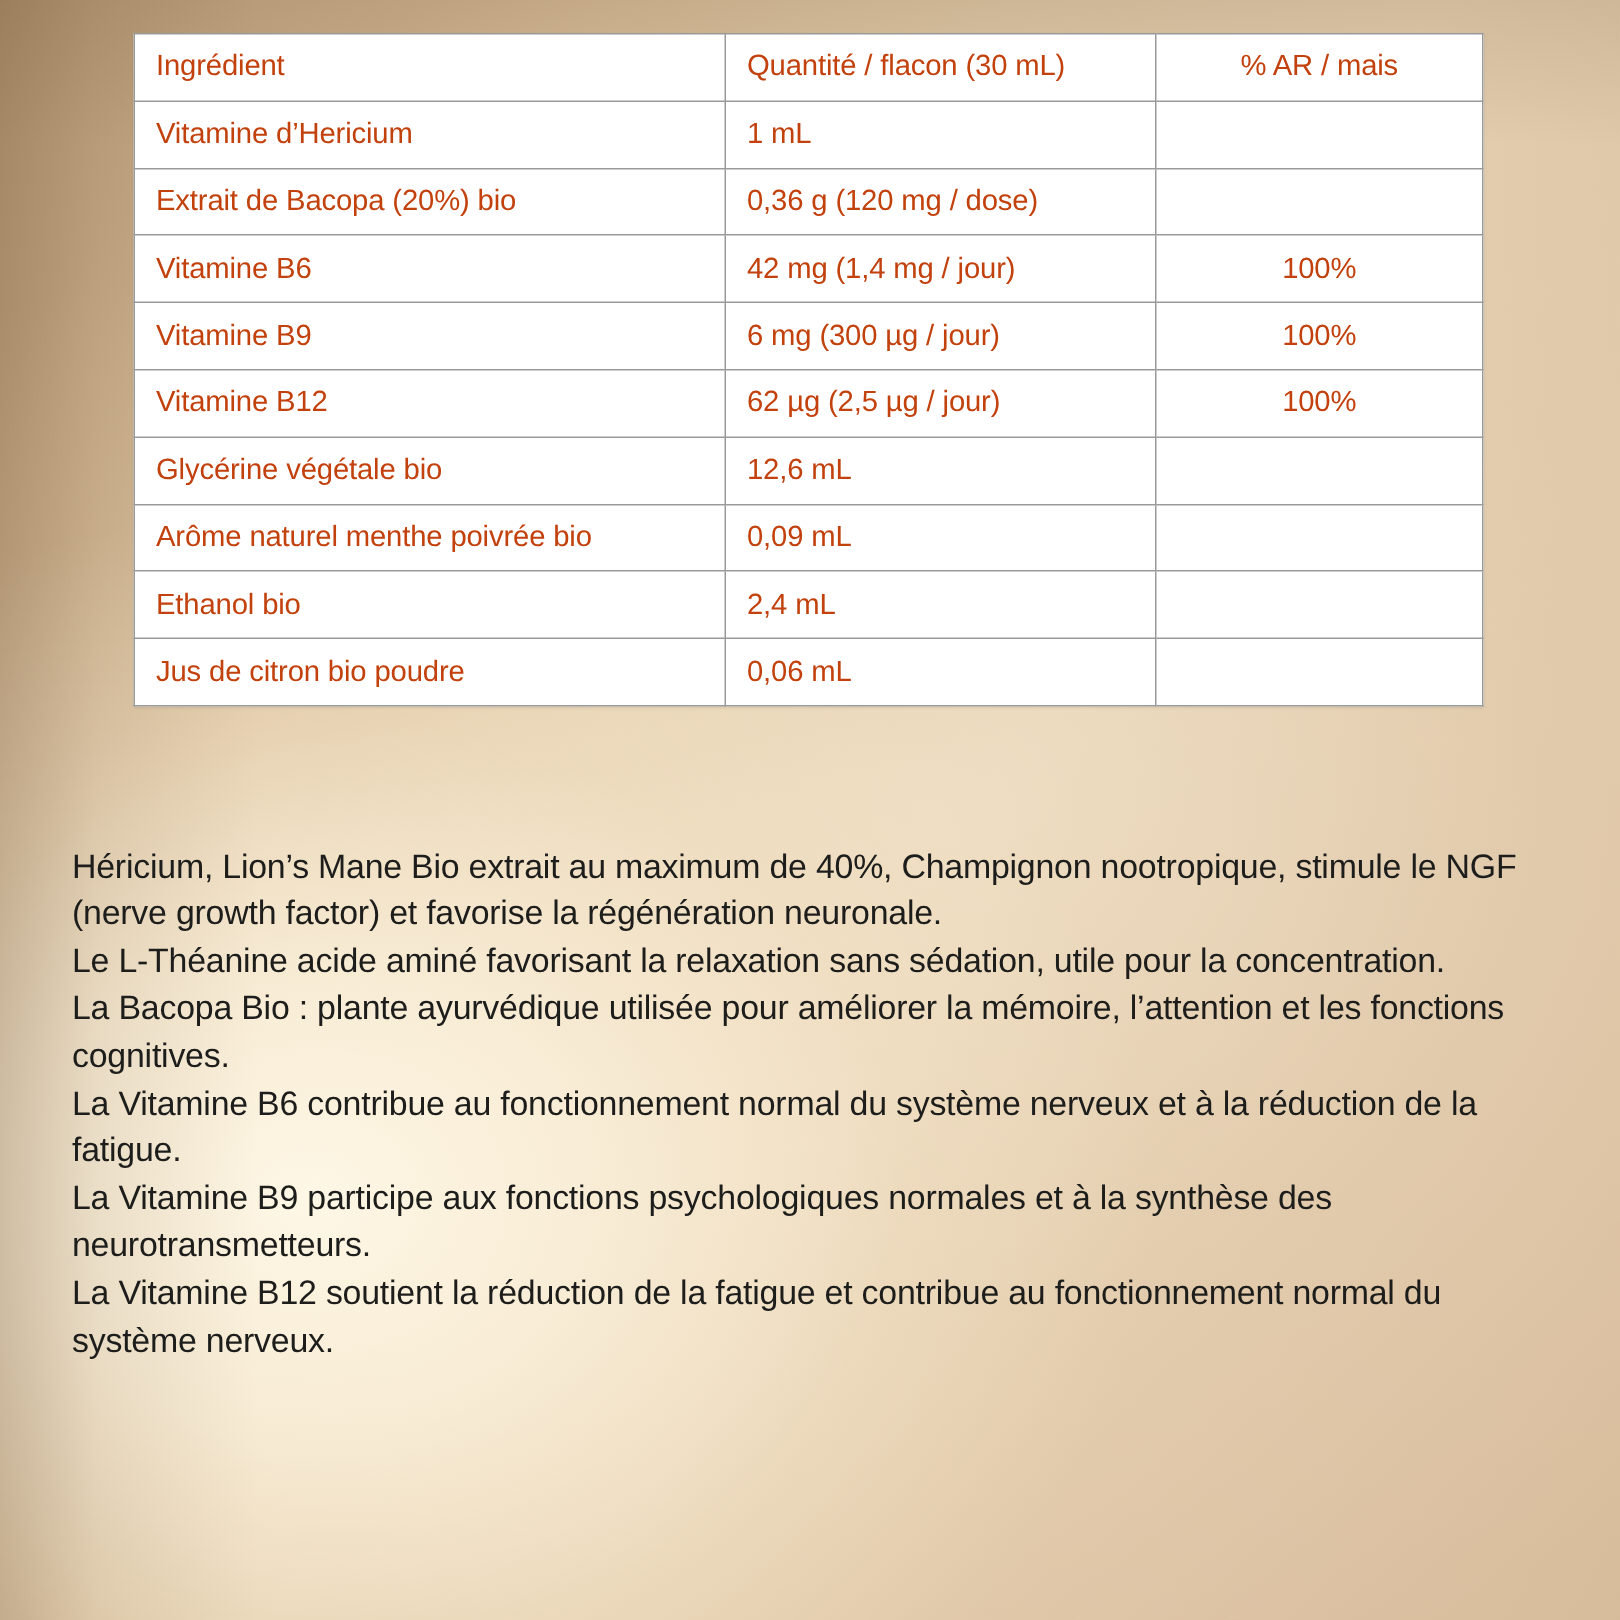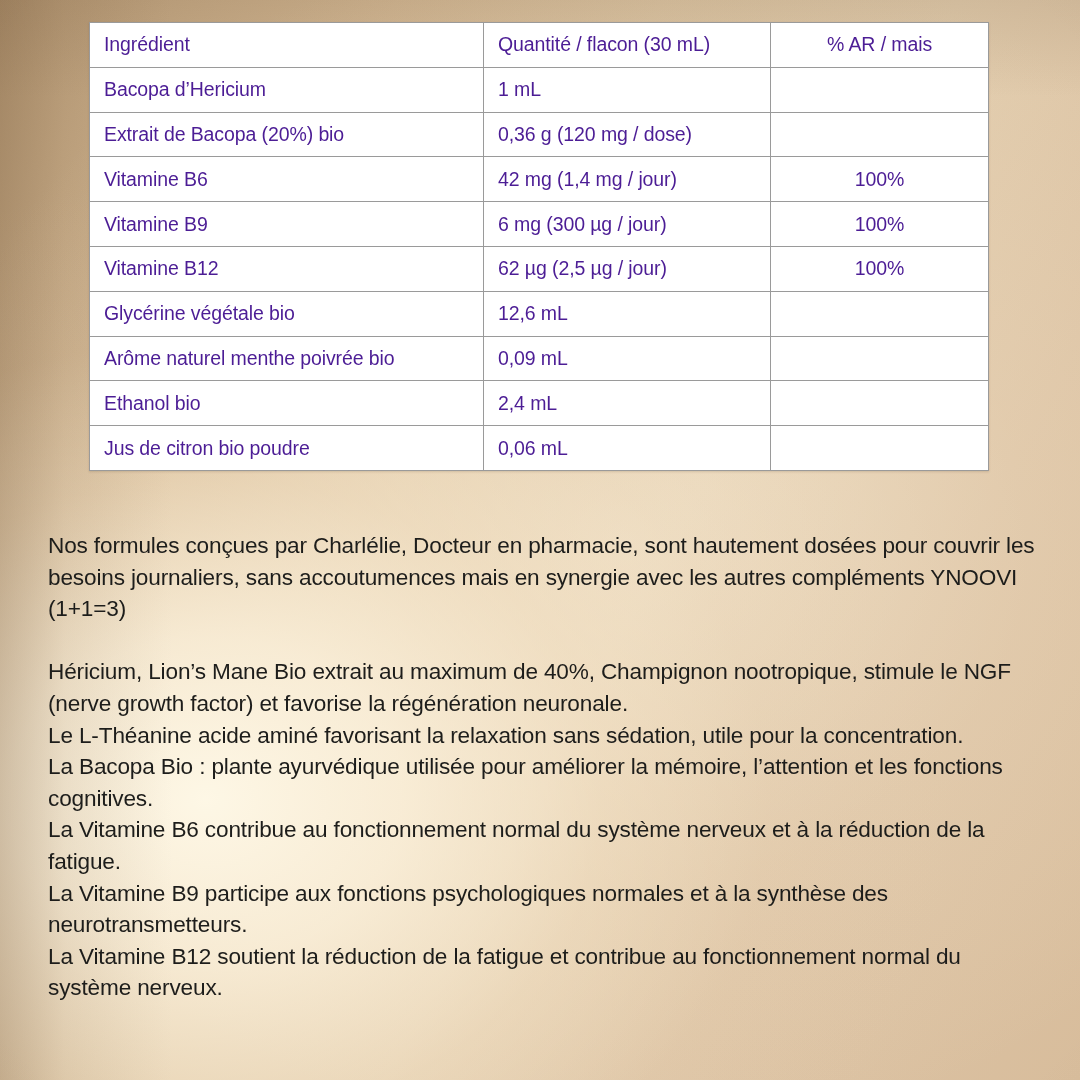--- a/index.html
+++ b/index.html
@@ -73,21 +73,21 @@
   table.ingredients col.c2 { width: 287px; }
   table.ingredients col.c3 { width: 218px; }
 
   table.ingredients td,
   table.ingredients th {
     border: 1px solid #9a9a9a;
     padding: 0 14px;
     height: 44.8px;
     font-size: 19.5px;
     font-weight: 400;
-    color: #4c1d95;
+    color: #c2410c;
     letter-spacing: -0.1px;
     text-align: left;
     vertical-align: middle;
     background: #ffffff;
     box-sizing: border-box;
   }
   table.ingredients th {
     font-weight: 400;
   }
   table.ingredients .col-pct {
@@ -130,21 +130,21 @@
       </colgroup>
       <thead>
         <tr>
           <th>Ingrédient</th>
           <th>Quantité / flacon (30 mL)</th>
           <th class="col-pct">% AR / mais</th>
         </tr>
       </thead>
       <tbody>
         <tr>
-          <td>Bacopa d’Hericium</td>
+          <td>Vitamine d’Hericium</td>
           <td>1 mL</td>
           <td class="col-pct"></td>
         </tr>
         <tr>
           <td>Extrait de Bacopa (20%) bio</td>
           <td>0,36 g (120 mg / dose)</td>
           <td class="col-pct"></td>
         </tr>
         <tr>
           <td>Vitamine B6</td>
@@ -179,21 +179,20 @@
         <tr>
           <td>Jus de citron bio poudre</td>
           <td>0,06 mL</td>
           <td class="col-pct"></td>
         </tr>
       </tbody>
     </table>
   </div>
 
   <div class="copy">
-    <p class="line">Nos formules conçues par Charlélie, Docteur en pharmacie, sont hautement dosées pour couvrir les besoins journaliers, sans accoutumences mais en synergie avec les autres compléments YNOOVI (1+1=3)</p>
     <div class="para-gap"></div>
     <p class="line">Héricium, Lion’s Mane Bio extrait au maximum de 40%, Champignon nootropique, stimule le NGF (nerve growth factor) et favorise la régénération neuronale.</p>
     <p class="line">Le L-Théanine acide aminé favorisant la relaxation sans sédation, utile pour la concentration.</p>
     <p class="line">La Bacopa Bio : plante ayurvédique utilisée pour améliorer la mémoire, l’attention et les fonctions cognitives.</p>
     <p class="line">La Vitamine B6 contribue au fonctionnement normal du système nerveux et à la réduction de la fatigue.</p>
     <p class="line">La Vitamine B9 participe aux fonctions psychologiques normales et à la synthèse des neurotransmetteurs.</p>
     <p class="line">La Vitamine B12 soutient la réduction de la fatigue et contribue au fonctionnement normal du système nerveux.</p>
   </div>
 
 </div>

